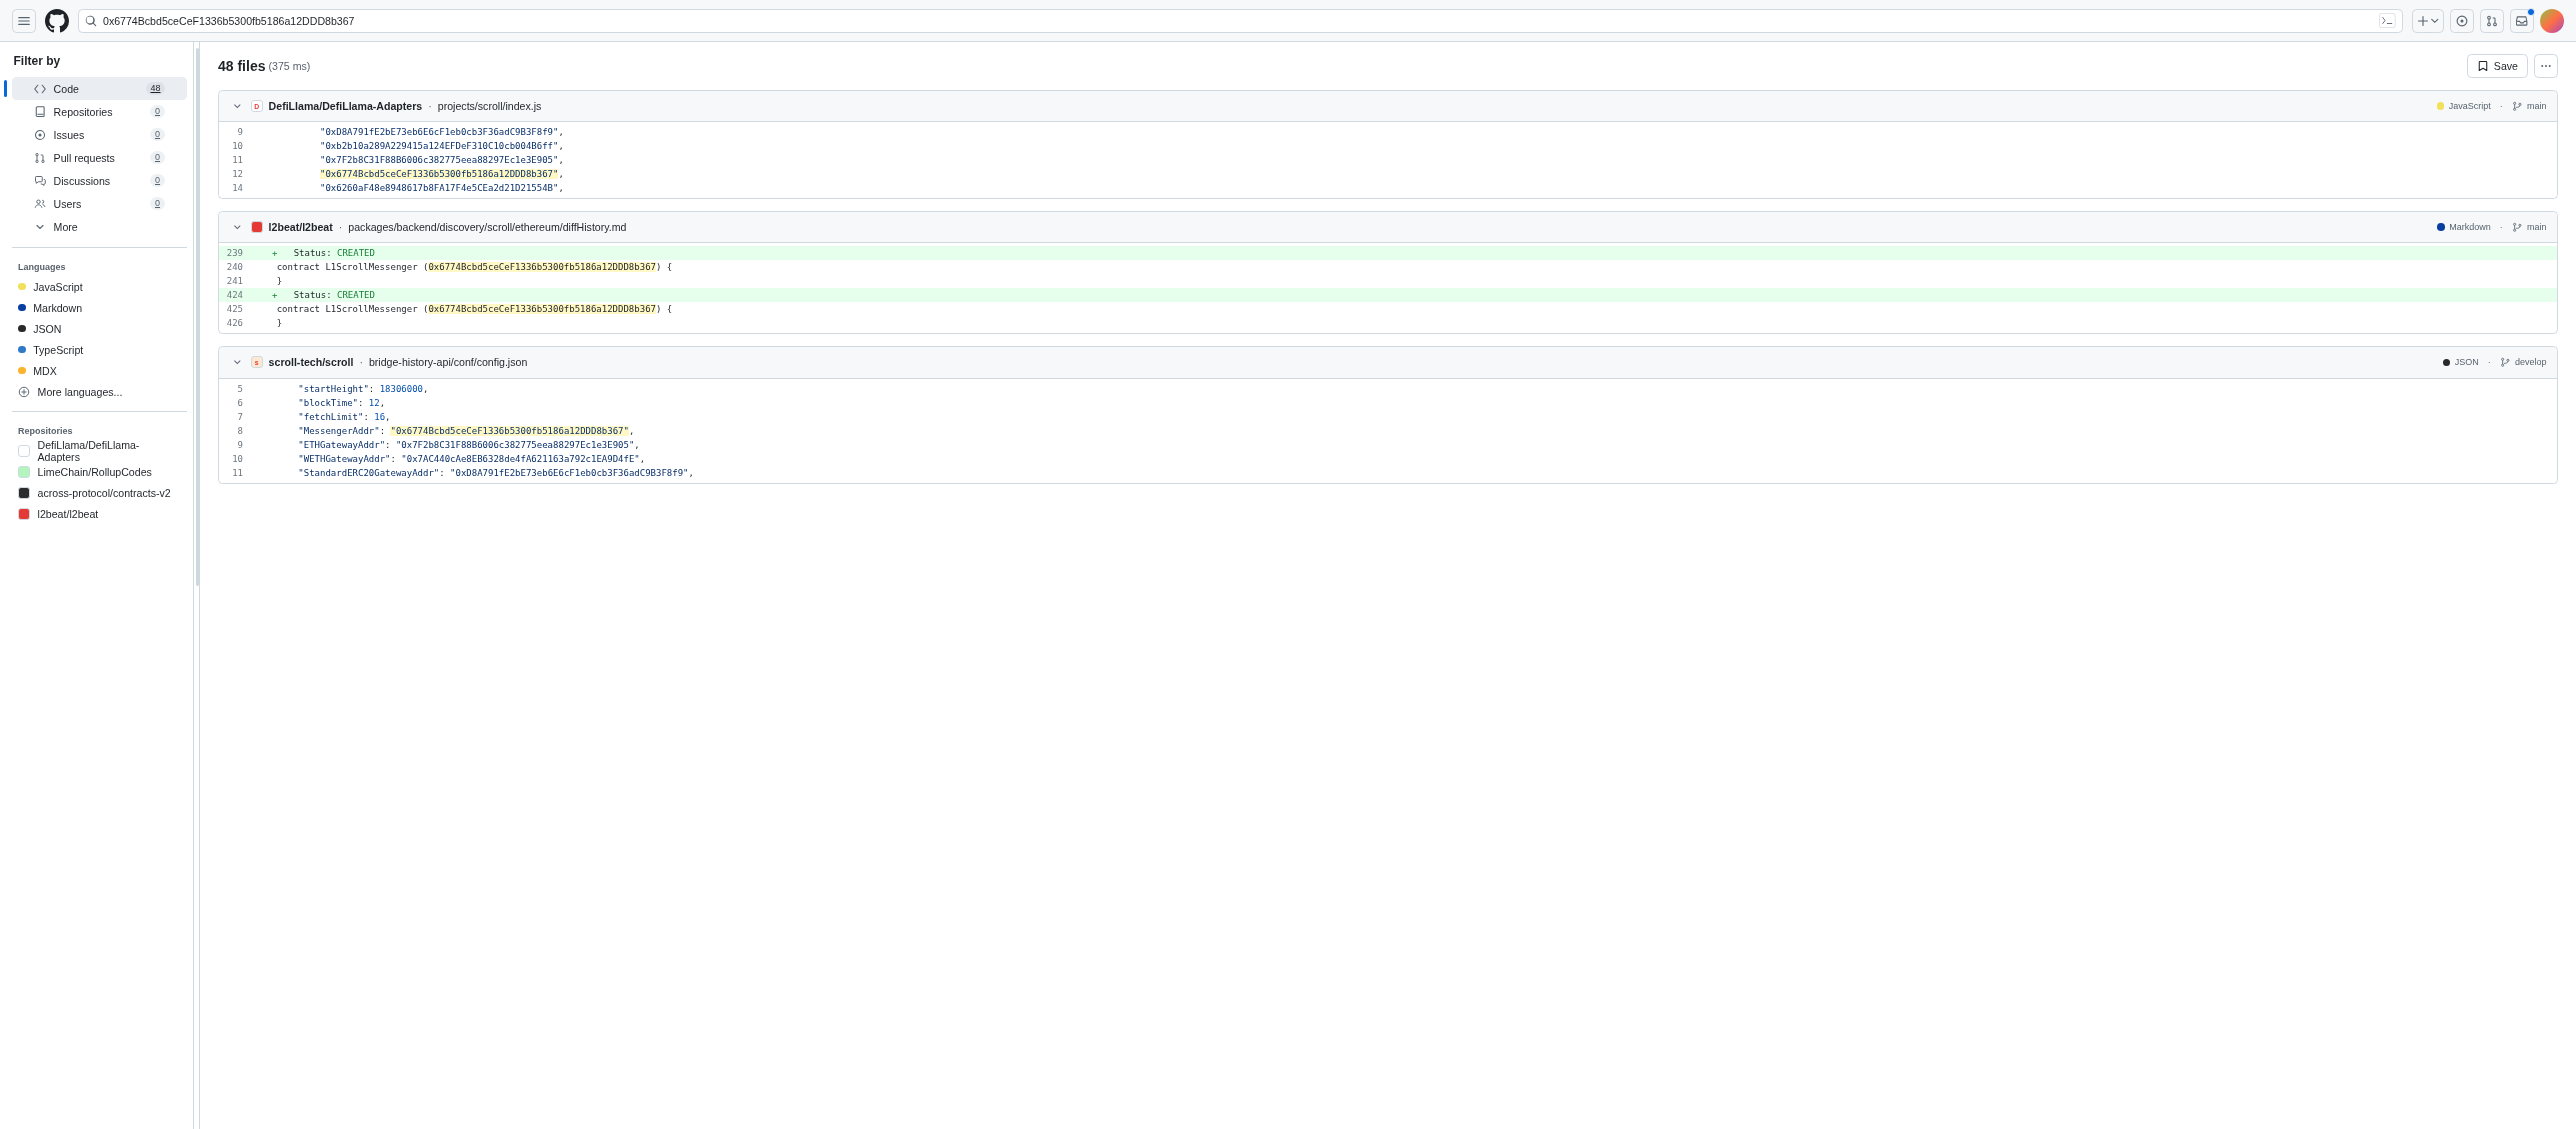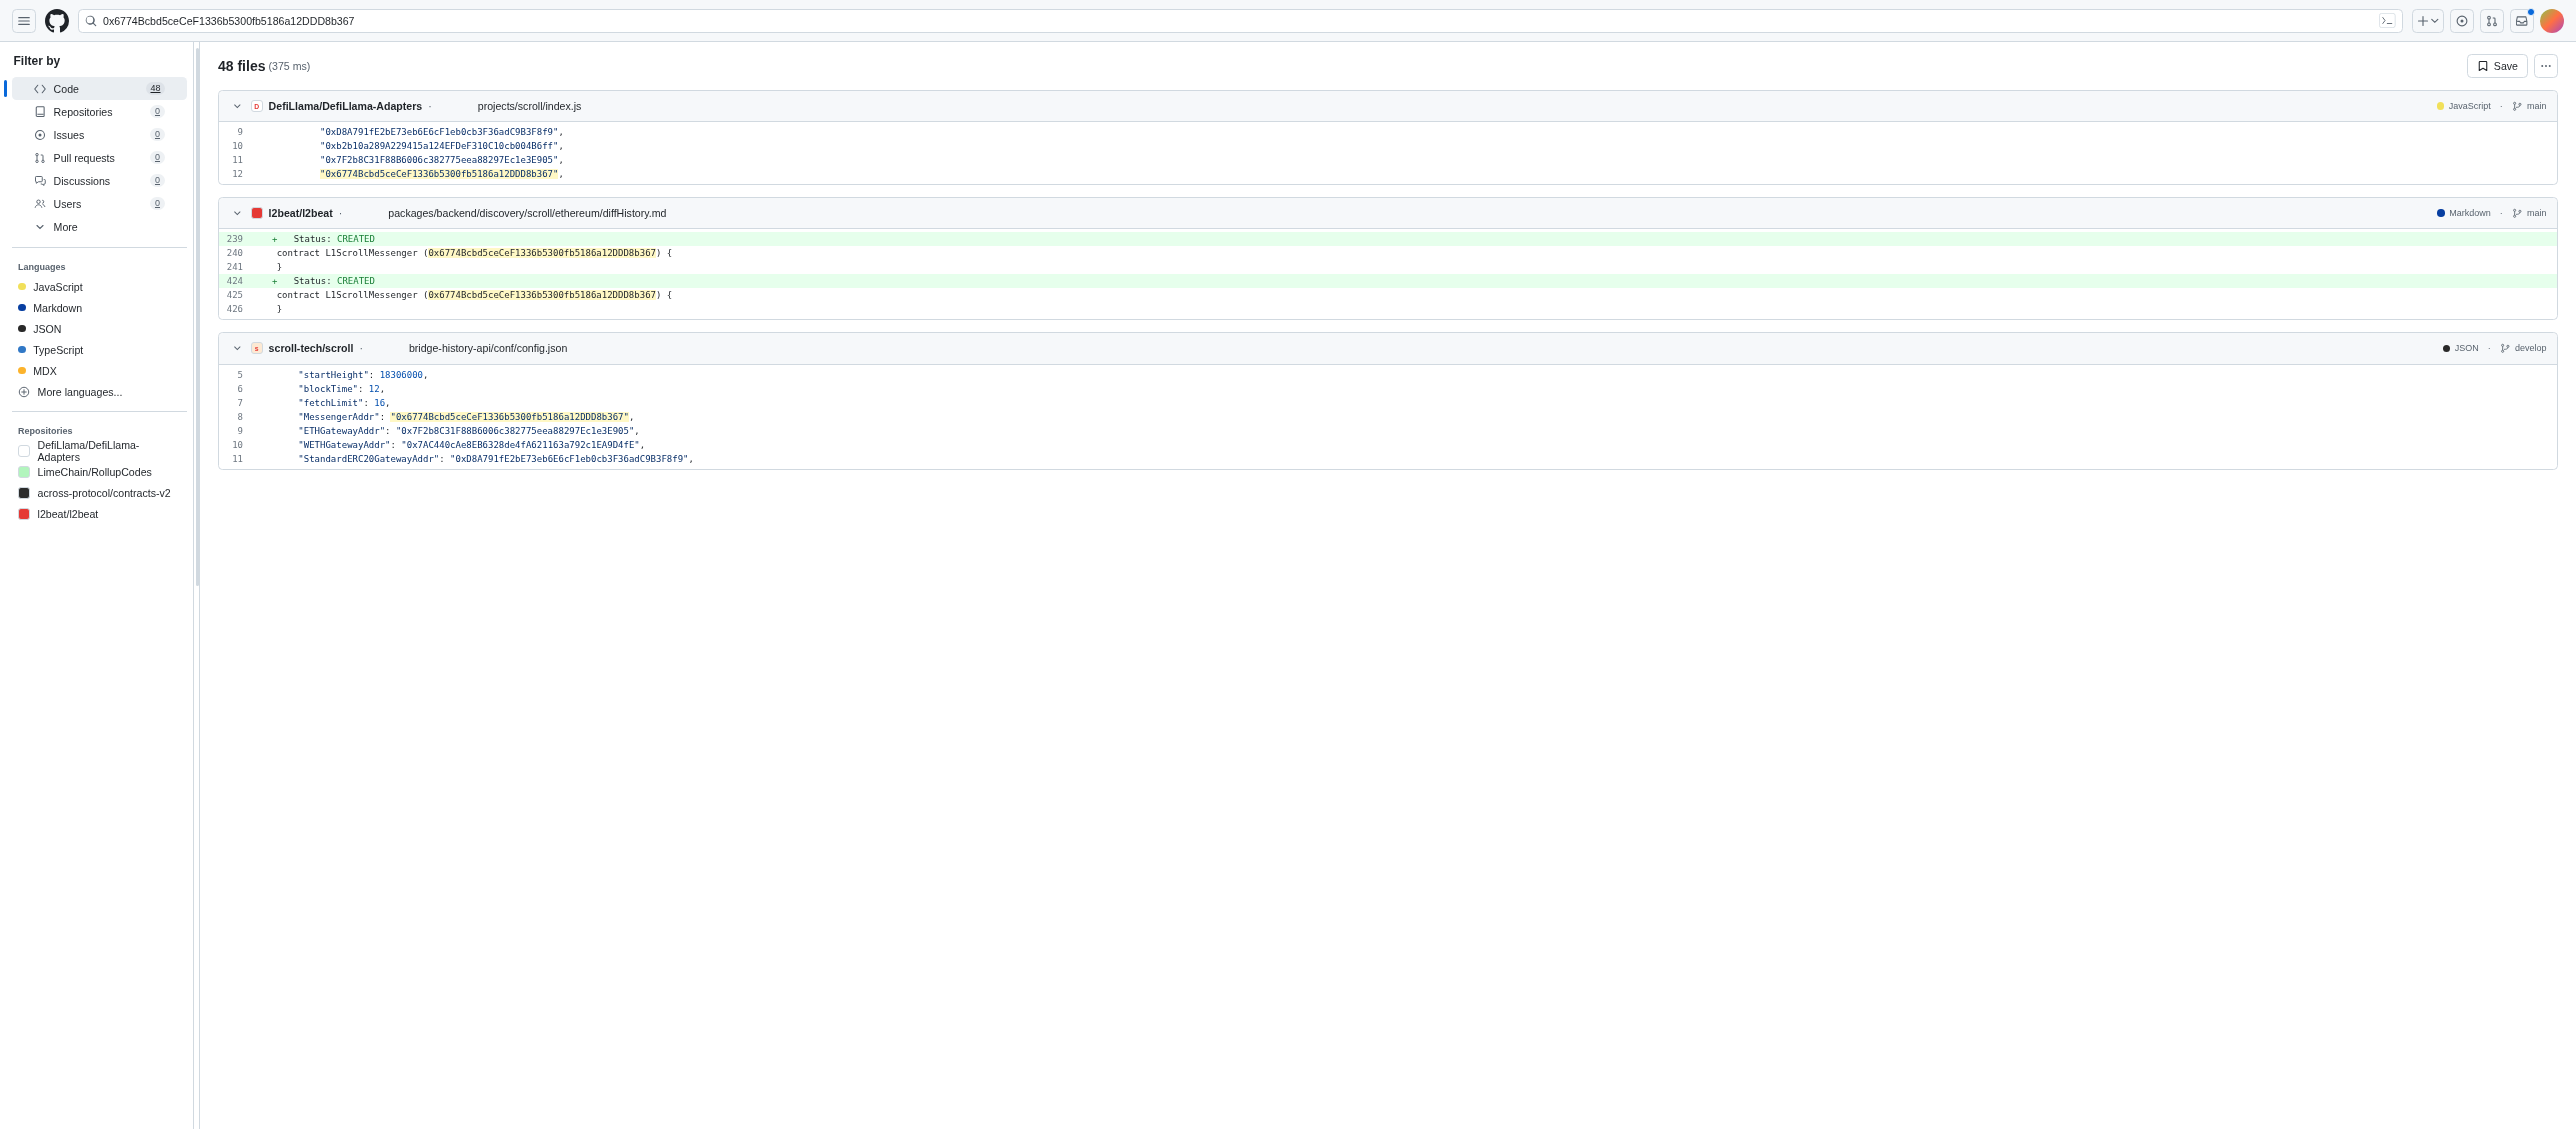--- a/index.html
+++ b/index.html
@@ -34,21 +34,21 @@
 .results-header { display: flex; align-items: center; margin-bottom: 12px; }
 .results-count { font-size: 14px; font-weight: 600; }
 .results-time { font-size: 10.6px; font-weight: 400; color: #59636e; margin-left: 3px; }
 .results-actions { margin-left: auto; display: flex; gap: 6px; }
 .save-btn { display: flex; align-items: center; gap: 4.5px; height: 24px; padding: 0 9px; border: 0.8px solid #d1d9e0; border-radius: 4.5px; background: #fff; cursor: pointer; font-size: 10.6px; font-weight: 500; color: #1f2328; }
 .result-card { border: 0.8px solid #d1d9e0; border-radius: 4.5px; margin-bottom: 12px; }
 .result-head { display: flex; align-items: center; gap: 6px; padding: 7.6px 10.6px; background: #f6f8fa; border-bottom: 0.8px solid #d1d9e0; font-size: 10.6px; border-radius: 4.5px 4.5px 0 0; }
 .chevron-btn { width: 15px; height: 15px; display: flex; align-items: center; justify-content: center; color: #59636e; cursor: pointer; transform: rotate(0deg); }
 .repo-link { font-weight: 600; color: #1f2328; cursor: pointer; }
 .path-sep { color: #59636e; }
-.path-link { color: #1f2328; cursor: pointer; margin-left: 40px; }
+.path-link { color: #1f2328; cursor: pointer; }
 .result-meta { margin-left: auto; display: flex; align-items: center; gap: 9px; font-size: 9px; color: #59636e; }
 .result-meta .meta-group { display: flex; align-items: center; gap: 4.5px; }
 .code-body { font-family: ui-monospace, SFMono-Regular, Menlo, Consolas, monospace; font-size: 9px; line-height: 14px; padding: 3px 0; background: #fff; border-radius: 0 0 4.5px 4.5px; }
 .code-line { display: flex; }
 .code-line .lineno { width: 36px; text-align: right; padding-right: 12px; color: #6e7781; user-select: none; flex-shrink: 0; }
 .code-line .linecontent { white-space: pre; }
 .str { color: #0a3069; }
 .key { color: #0a3069; }
 .num { color: #0550ae; }
 .hl { background: #fff8c5; }
@@ -301,20 +301,24 @@
               <span class="linecontent">            <span class="str">"0xb2b10a289A229415a124EFDeF310C10cb004B6ff"</span>,</span>
             </div>
             <div class="code-line">
               <span class="lineno">11</span>
               <span class="linecontent">            <span class="str">"0x7F2b8C31F88B6006c382775eea88297Ec1e3E905"</span>,</span>
             </div>
             <div class="code-line">
               <span class="lineno">12</span>
               <span class="linecontent">            <span class="str hl">"0x6774Bcbd5ceCeF1336b5300fb5186a12DDD8b367"</span>,</span>
             </div>
+            <div class="code-line">
+              <span class="lineno">14</span>
+              <span class="linecontent">            <span class="str">"0x6260aF48e8948617b8FA17F4e5CEa2d21D21554B"</span>,</span>
+            </div>
           </div>
   </div>
         <div class="result-card">
     <div class="result-head">
       <span class="chevron-btn">
               <svg width="10.6" height="10.6" viewBox="0 0 16 16">
                 <path d="M4 6l4 4 4-4" fill="none" stroke="#59636e" stroke-width="1.6" stroke-linecap="round"></path>
               </svg>
             </span>
       <span class="avatar-tiny" style="background:#e53935;border:0.8px solid #d1d9e0;display:flex;align-items:center;justify-content:center;font-size:6.8px;font-weight:600;color:#e53935">l2</span>

